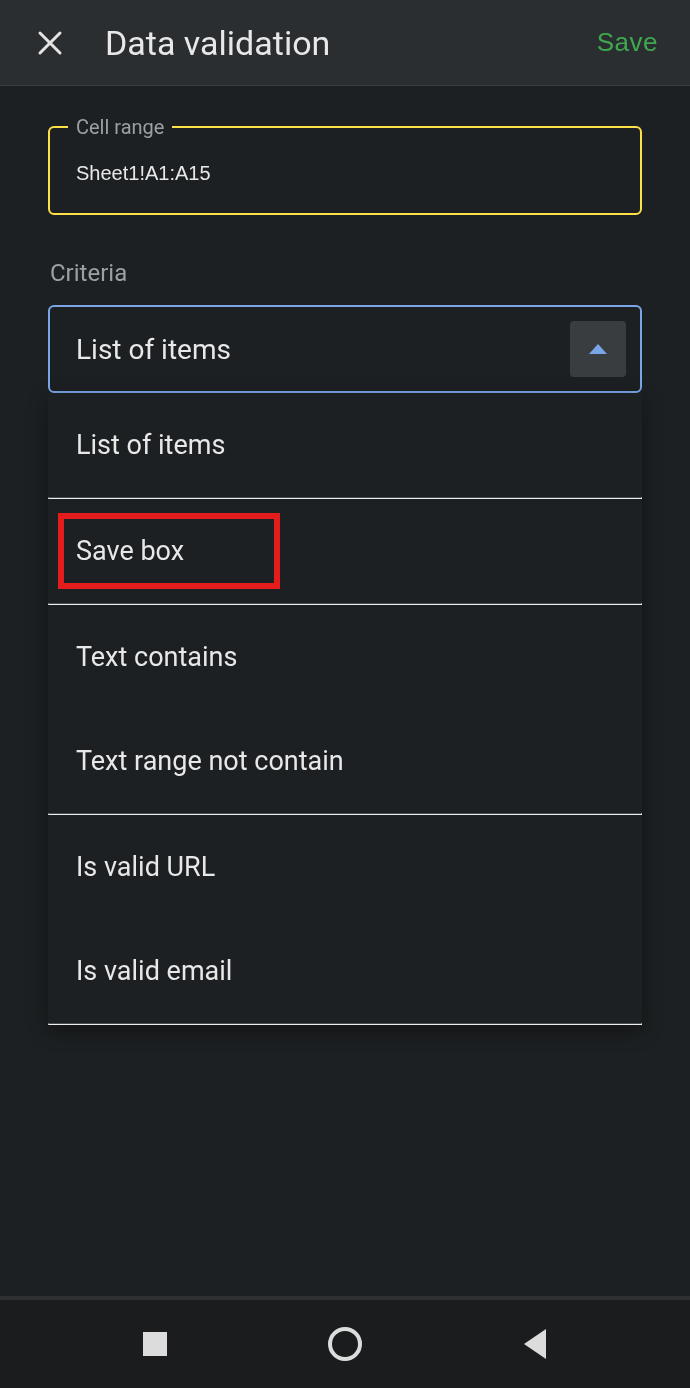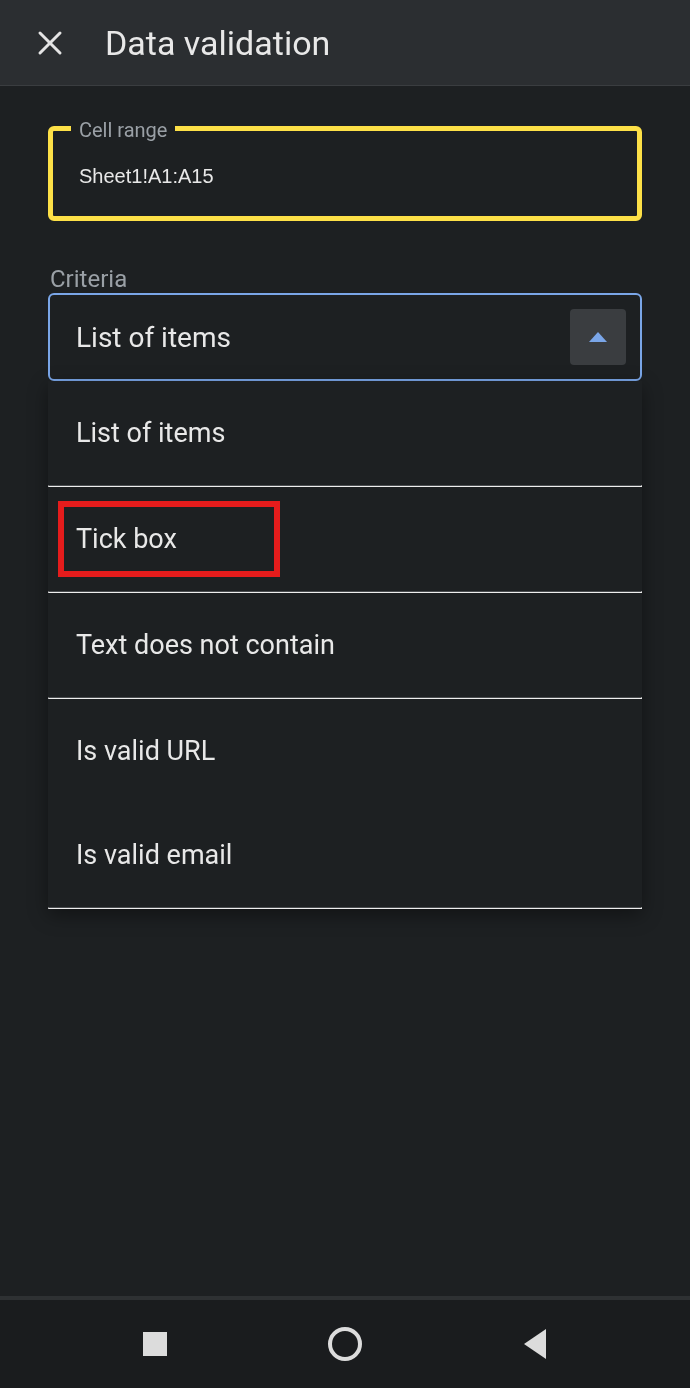--- a/index.html
+++ b/index.html
@@ -55,21 +55,21 @@
   }
   
   .content {
     flex: 1;
     padding: 40px 48px 0 48px;
     overflow: hidden;
   }
   
   .field {
     position: relative;
-    border: 5px solid #fde047;
+    border: 2px solid #fde047;
     border-radius: 6px;
     padding: 34px 26px 28px 26px;
     margin-bottom: 44px;
   }
   .field-label {
     position: absolute;
     top: -13px;
     left: 18px;
     background: #1d2022;
     padding: 0 8px;
@@ -80,20 +80,21 @@
     width: 100%;
     background: transparent;
     border: none;
     outline: none;
     color: #e8e8e8;
     font-size: 20px;
   }
   .criteria-label {
     font-size: 24px;
     color: #9aa0a6;
+    margin-bottom: 18px;
     margin-left: 2px;
   }
   
   .select-box {
     border: 2px solid #7aa6e8;
     border-radius: 6px;
     height: 88px;
     display: flex;
     align-items: center;
     padding: 0 14px 0 26px;
@@ -176,20 +177,21 @@
 <div class="app">
 
   <div class="header">
     <div class="close-icon">
       <svg width="30" height="30" viewBox="0 0 24 24" fill="none" stroke="#e4e4e4" stroke-width="2.4" stroke-linecap="round">
         <line x1="4" y1="4" x2="20" y2="20"></line>
         <line x1="20" y1="4" x2="4" y2="20"></line>
       </svg>
     </div>
     <div class="header-title">Data validation</div>
+    <button class="save-btn">Save</button>
   </div>
 
   <div class="content">
 
     <div class="field">
       <div class="field-label">Cell range</div>
       <input class="field-input" type="text" value="Sheet1!A1:A15" style="">
     </div>
 
     <div class="criteria-label">Criteria</div>
@@ -200,26 +202,29 @@
         <div class="tri"></div>
       </div>
     </div>
 
     <div class="dropdown">
       <div class="option">
         <span>List of items</span>
       </div>
       <hr class="divider">
       <div class="option" style="position:relative">
-        <span>Tick box</span>
+        <span>Save box</span>
         <div class="highlight-box" style="left:10px; top:14px; width:222px; height:76px;"></div>
       </div>
       <hr class="divider">
       <div class="option">
-        <span>Text does not contain</span>
+        <span>Text contains</span>
+      </div>
+      <div class="option">
+        <span>Text range not contain</span>
       </div>
       <hr class="divider">
       <div class="option">
         <span>Is valid URL</span>
       </div>
       <div class="option">
         <span>Is valid email</span>
       </div>
       <hr class="divider">
     </div>

